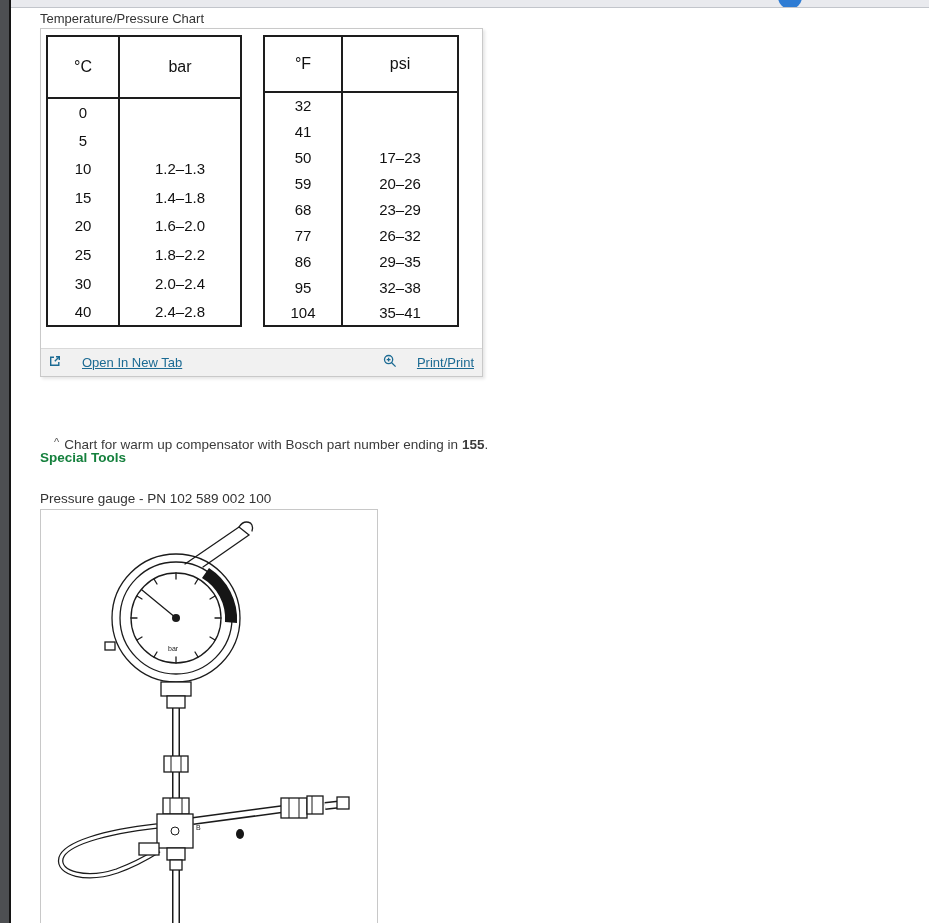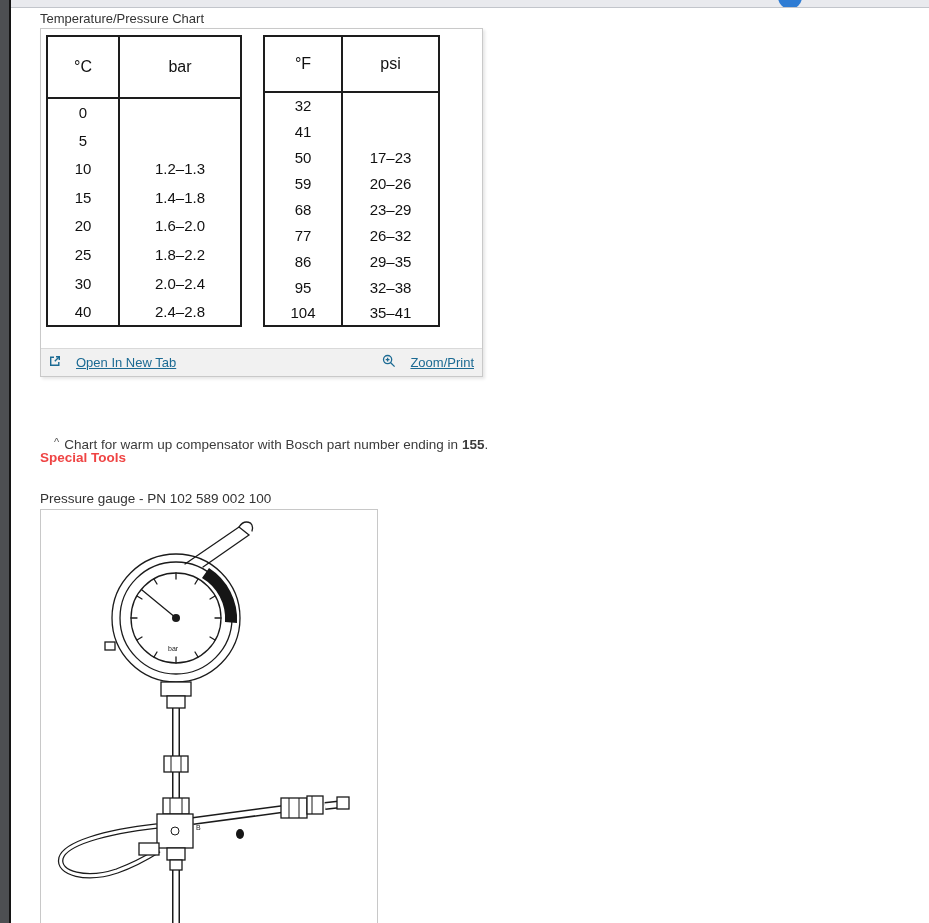--- a/index.html
+++ b/index.html
@@ -60,46 +60,46 @@
     border-left: 2px solid #1d1d1d;
     text-align: center; vertical-align: middle;
     font-size: 15px; color: #111; padding: 0; height: 26px;
     font-family: "Liberation Sans", sans-serif;
   }
   table.ptable td:first-child { border-left: none; }
   table.ptable tr.hdr td { border-bottom: 2px solid #1d1d1d; height: 56px; font-size: 16px; }
   table.ptable.left td.c0 { width: 72px; }
   table.ptable.left td.c1 { width: 122px; }
   table.ptable.right td.c0 { width: 78px; }
-  table.ptable.right td.c1 { width: 97px; }
+  table.ptable.right td.c1 { width: 116px; }
 
   .chart-footer {
     flex: 0 0 28px;
     background: #f1f1f1;
     border-top: 1px solid #d9d9d9;
     display: flex; align-items: center; justify-content: space-between;
     padding: 0 8px 0 7px;
   }
   .cf-link {
-    display: inline-flex; align-items: center; gap: 14px;
+    display: inline-flex; align-items: center; gap: 20px;
     color: #1b6a93; font-size: 13px; text-decoration: underline;
     cursor: pointer;
   }
   .cf-link svg { flex: 0 0 auto; }
 
   
   .footnote {
     position: absolute; left: 54px; top: 390px;
     font-size: 13.5px; color: #3b3b3b; margin-top: 37px;
   }
   .footnote .caret { font-size: 11px; vertical-align: 3px; margin-right: 5px; color: #555; }
 
   .section-heading {
     position: absolute; left: 40px; top: 441px;
-    font-size: 13.5px; font-weight: bold; color: #ef4444;
+    font-size: 13.5px; font-weight: bold; color: #15803d;
   }
   .tool-caption {
     position: absolute; left: 40px; top: 482px;
     font-size: 13.5px; color: #333;
   }
 
   .tool-image {
     position: absolute; left: 40px; top: 500px;
     width: 338px; height: 423px;
     border: 1px solid #c8c8c8;
@@ -222,21 +222,21 @@
         <span>Open In New Tab</span>
       </a>
       <a class="cf-link">
         <span>
           <svg width="14" height="14" viewBox="0 0 14 14" fill="none" stroke="#1b6a93" stroke-width="1.3">
             <circle cx="5.6" cy="5.6" r="4.1"></circle>
             <path d="M8.7 8.7 L12.6 12.6"></path>
             <path d="M3.7 5.6 h3.8 M5.6 3.7 v3.8"></path>
           </svg>
         </span>
-        <span>Zoom/Print</span>
+        <span>Print/Print</span>
       </a>
     </div>
   </div>
 
   <div class="footnote">
     <span class="caret">^</span><span>Chart for warm up compensator with Bosch part number ending in </span><b>155</b><span>.</span>
   </div>
 
   <div class="section-heading">Special Tools</div>
 

